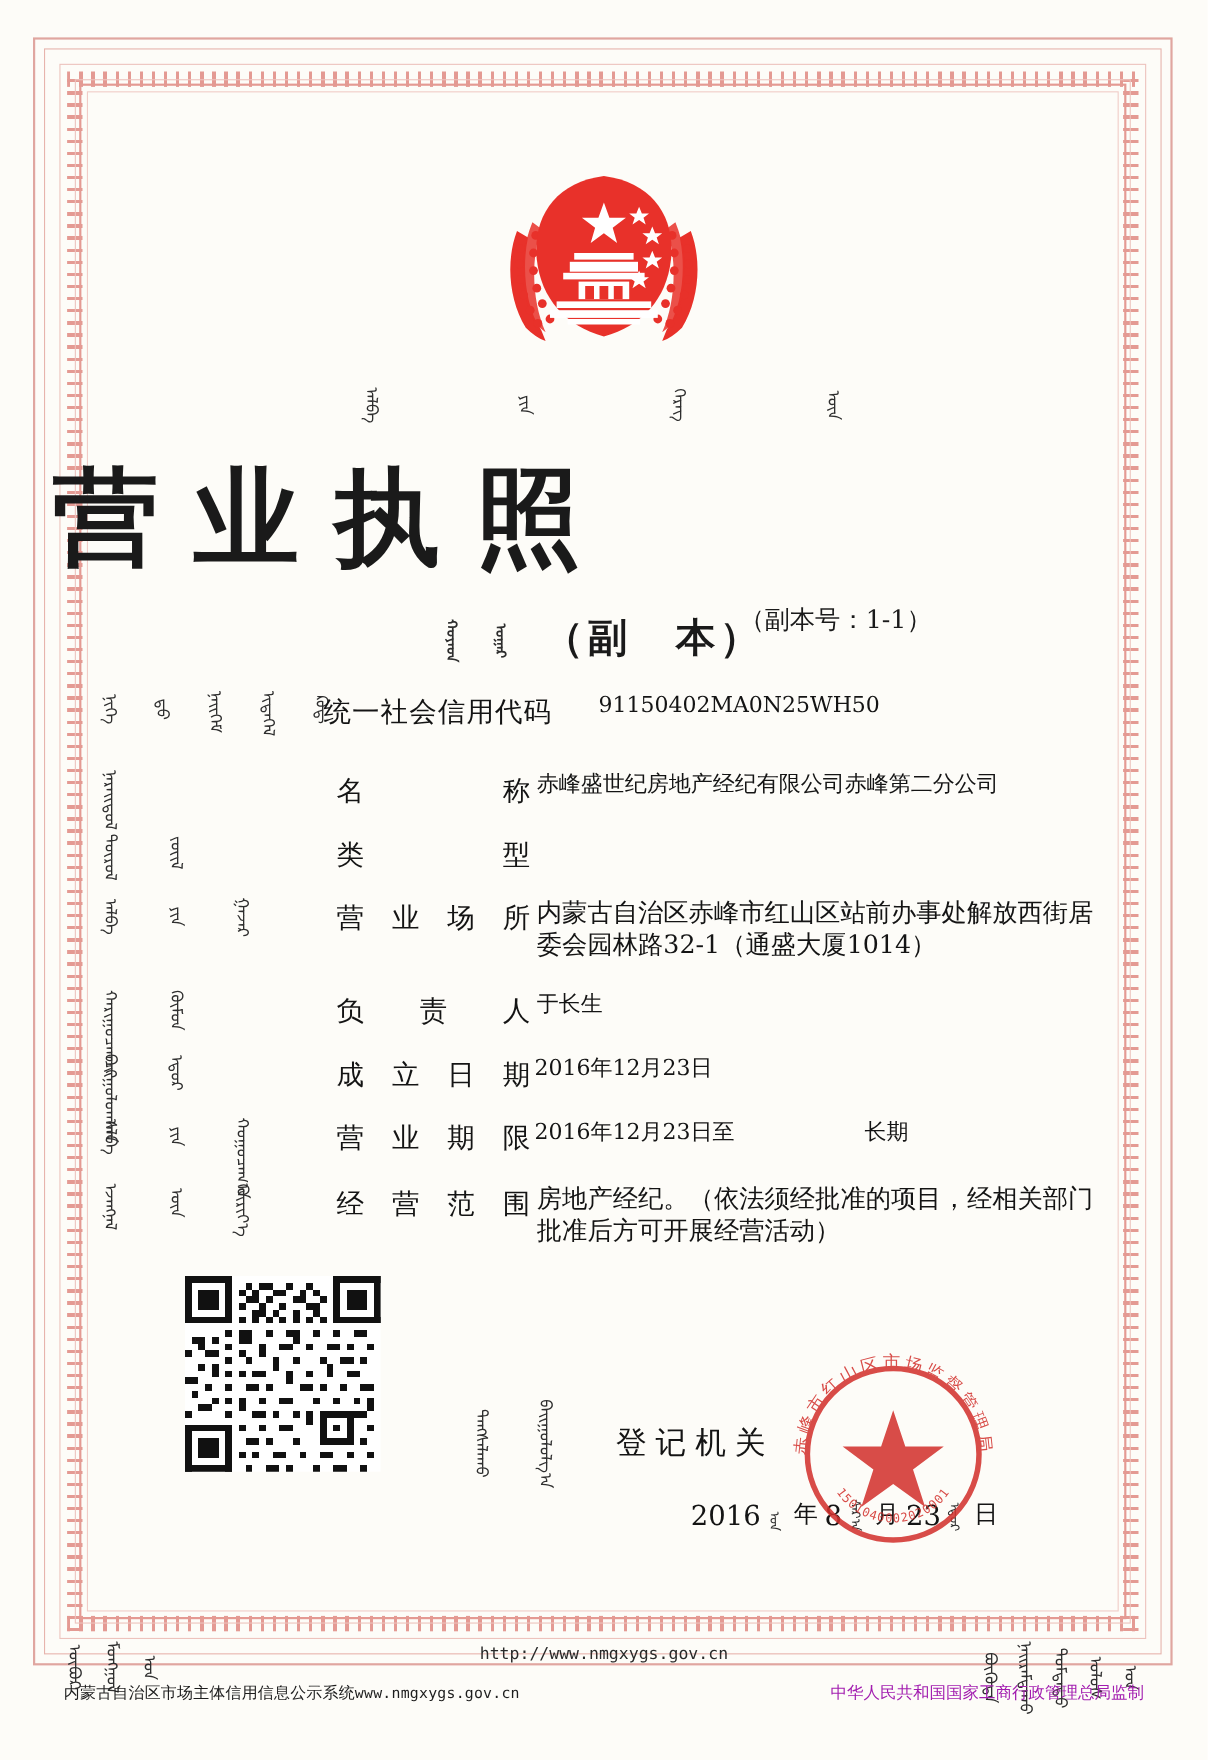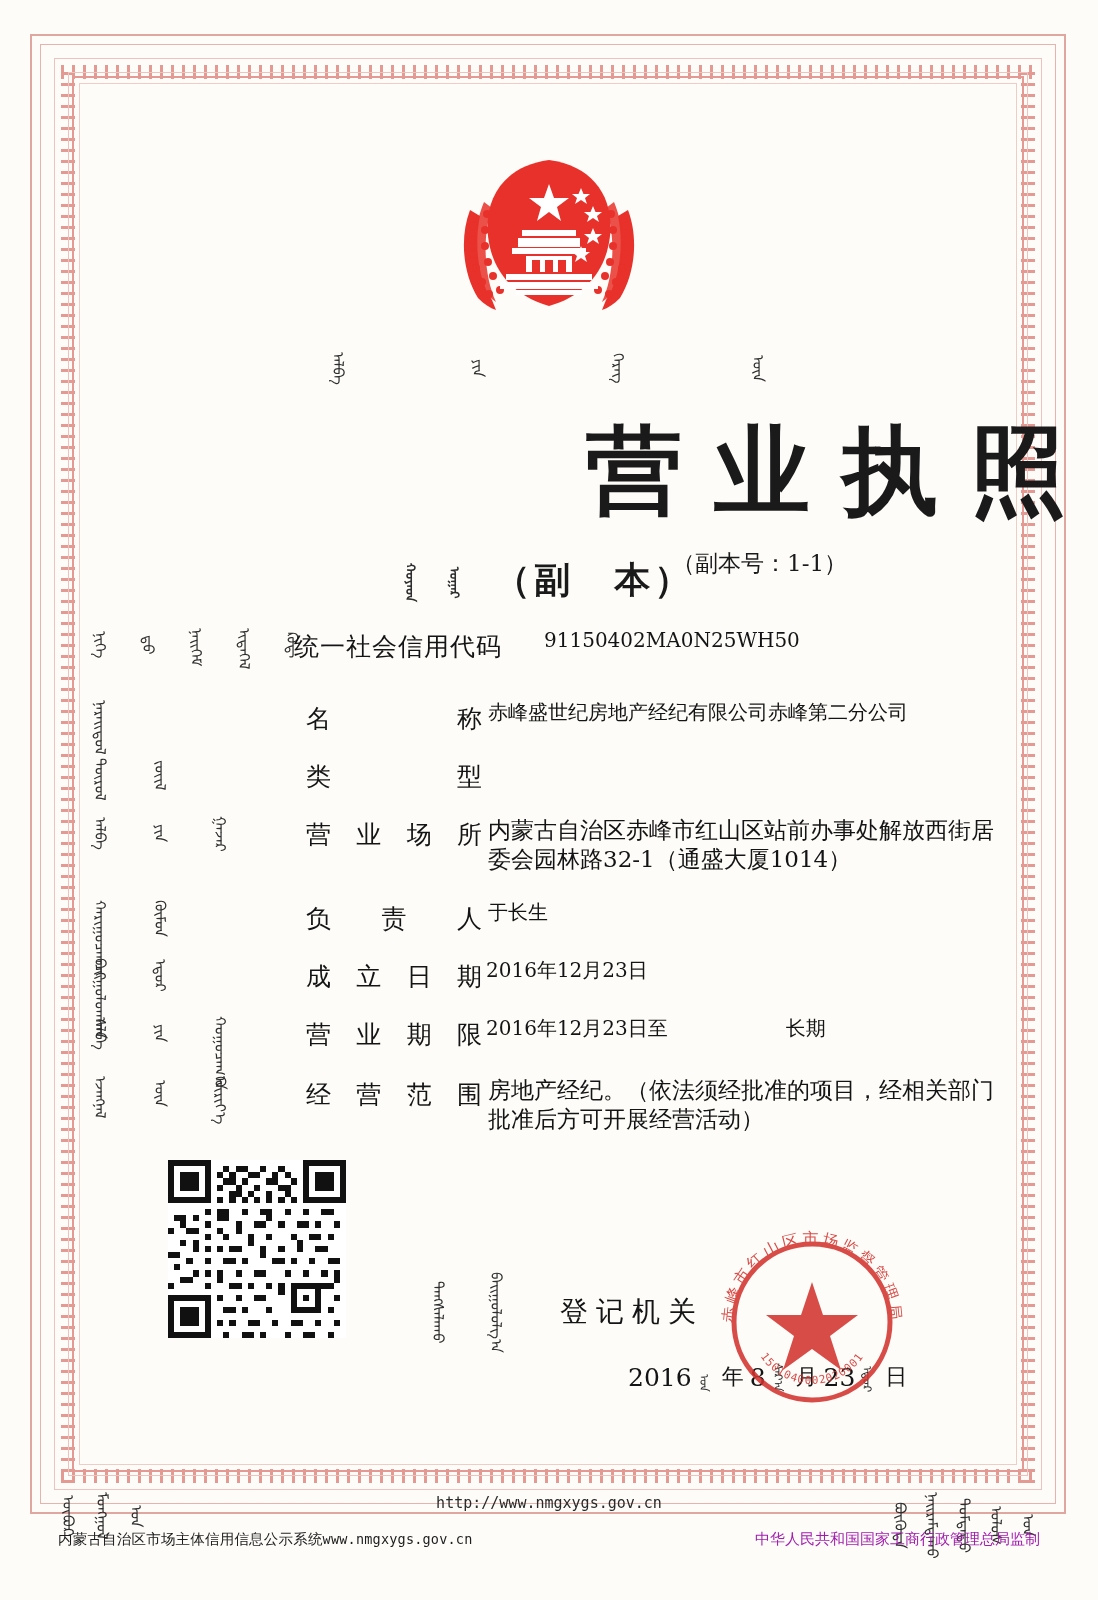--- a/index.html
+++ b/index.html
@@ -96,27 +96,27 @@
     left:0; right:0;
     display:flex;
     justify-content:center;
     gap: 122px;
     top: 352px;
   }
   .title {
     position: absolute;
     top: 408px;
     left: 0; right: 0;
-    text-align: right;
+    text-align: left;
     font-family: "DejaVu Serif", "Liberation Serif", serif;
     font-weight: bold;
     font-size: 96px;
     letter-spacing: 32px;
     color: #1a1a1a;
-    padding-left: 32px;
+    padding-left: 48px;
   }
   .fuben-no {
     position: absolute;
     top: 548px;
     left: 672px;
     font-size: 23px;
     font-family: "DejaVu Serif", "Liberation Serif", serif;
     color: #1a1a1a;
   }
   .fuben-row {

